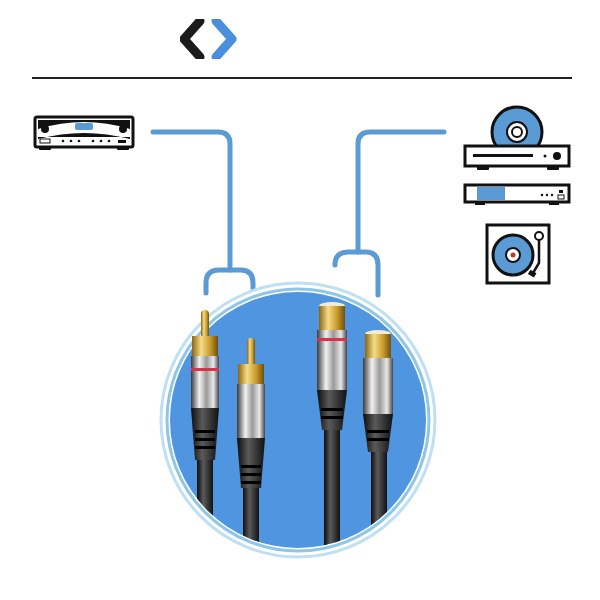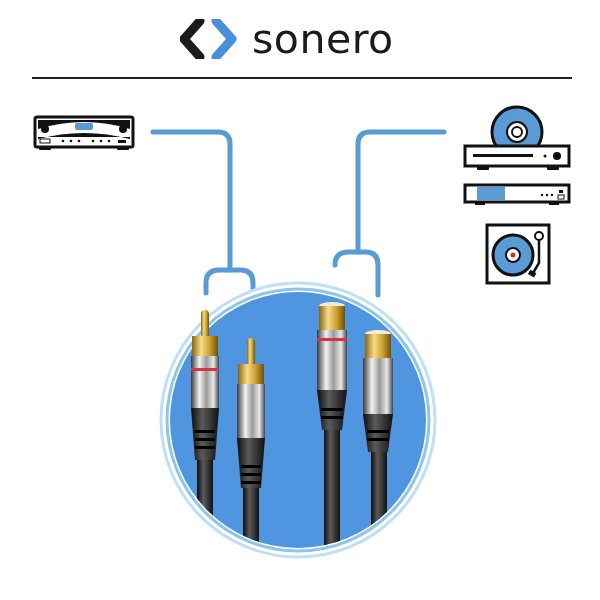--- a/index.html
+++ b/index.html
@@ -10,21 +10,20 @@
   svg.canvas{position:absolute;left:0;top:0;}
 </style>
 </head>
 <body>
 
 <div class="brand">
   <svg width="58" height="40" viewBox="0 0 58 40">
     <path d="M20 2 L4 20 L20 38" fill="none" stroke="#1b1b1b" stroke-width="9" stroke-linejoin="round" stroke-linecap="round"></path>
     <path d="M36 2 L52 20 L36 38" fill="none" stroke="#4a8fdb" stroke-width="9" stroke-linejoin="round" stroke-linecap="round"></path>
   </svg>
-  <span class="brand-text">sonero</span>
 </div>
 
 <div class="divider"></div>
 
 <svg class="canvas" width="600" height="600" viewBox="0 0 600 600">
   <defs>
     <clipPath id="circClip">
         <circle cx="298" cy="420" r="128"></circle>
       </clipPath>
     <linearGradient id="chrome" x1="0" x2="1">

